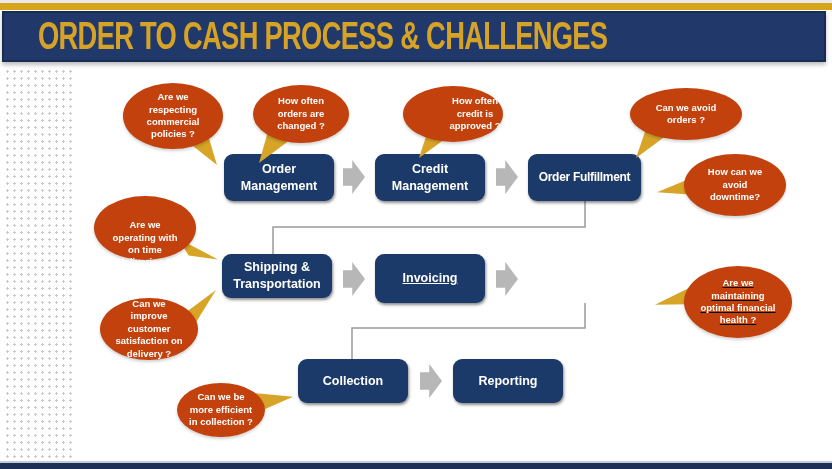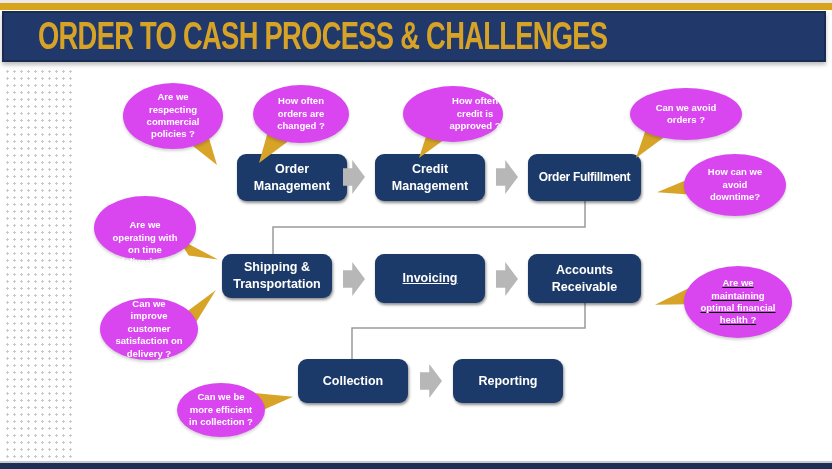--- a/index.html
+++ b/index.html
@@ -33,42 +33,42 @@
   
   .connectors{position:absolute;left:0;top:0;width:832px;height:469px;z-index:1;pointer-events:none;}
   
   .pbox{
     position:absolute;background:#1c3a69;border-radius:9px;z-index:2;
     display:flex;align-items:center;justify-content:center;text-align:center;
     color:#ffffff;font-weight:bold;font-size:12.5px;line-height:1.35;
     box-shadow:1px 2px 3px rgba(0,0,0,.45);padding:2px;box-sizing:border-box;
   }
   .pbox.one-line{font-size:12px;letter-spacing:-0.3px;white-space:nowrap;}
-  .pb0{left:237px;top:154px;width:110px;height:47px;}
+  .pb0{left:224px;top:154px;width:110px;height:47px;}
   .pb1{left:375px;top:154px;width:110px;height:47px;}
   .pb2{left:528px;top:154px;width:113px;height:47px;}
   .pb3{left:222px;top:254px;width:110px;height:44px;}
   .pb4{left:375px;top:254px;width:110px;height:49px;text-decoration:underline;}
   .pb5{left:528px;top:254px;width:113px;height:49px;}
   .pb6{left:298px;top:359px;width:110px;height:44px;}
   .pb7{left:453px;top:359px;width:110px;height:44px;}
   
   .barrow{
     position:absolute;width:22px;height:34px;background:#b7b7b7;z-index:2;
     clip-path:polygon(0 24%,42% 24%,42% 0,100% 50%,42% 100%,42% 76%,0 76%);
   }
   .ar1{left:343px;top:160px;}
   .ar2{left:496px;top:160px;}
   .ar3{left:343px;top:262px;}
   .ar4{left:496px;top:262px;}
   .ar5{left:420px;top:364px;}
   
   .bubble{position:absolute;z-index:3;}
   .bubble .body{
-    width:100%;height:100%;background:#d946ef;border-radius:50%;
+    width:100%;height:100%;background:#c2410c;border-radius:50%;
     display:flex;align-items:center;justify-content:center;text-align:center;
     color:#ffffff;font-weight:bold;font-size:9.5px;line-height:1.3;
     box-shadow:0 2px 3px rgba(0,0,0,.18);position:relative;z-index:2;
   }
   .bubble .tail{position:absolute;background:#d7a428;z-index:1;}
   .bubble .t{display:inline-block;}
   .bb0{left:123px;top:83px;width:100px;height:66px;}
   .bb0 .tail{left:52px;top:40px;width:42px;height:42px;clip-path:polygon(5% 25%,70% 0%,100% 100%);}
   .bb0 .t{max-width:58px;}
   .bb1{left:253px;top:85px;width:96px;height:58px;}
@@ -126,23 +126,20 @@
   </div>
   <div class="pbox pb2 one-line">
     <span class="t">Order Fulfillment</span>
   </div>
   <div class="pbox pb3">
     <span class="t">Shipping &amp; Transportation</span>
   </div>
   <div class="pbox pb4">
     <span class="t">Invoicing</span>
   </div>
-  <div class="pbox pb5">
-    <span class="t">Accounts Receivable</span>
-  </div>
   <div class="pbox pb6">
     <span class="t">Collection</span>
   </div>
   <div class="pbox pb7">
     <span class="t">Reporting</span>
   </div>
 
   <div class="barrow ar1"></div>
   <div class="barrow ar2"></div>
   <div class="barrow ar3"></div>

